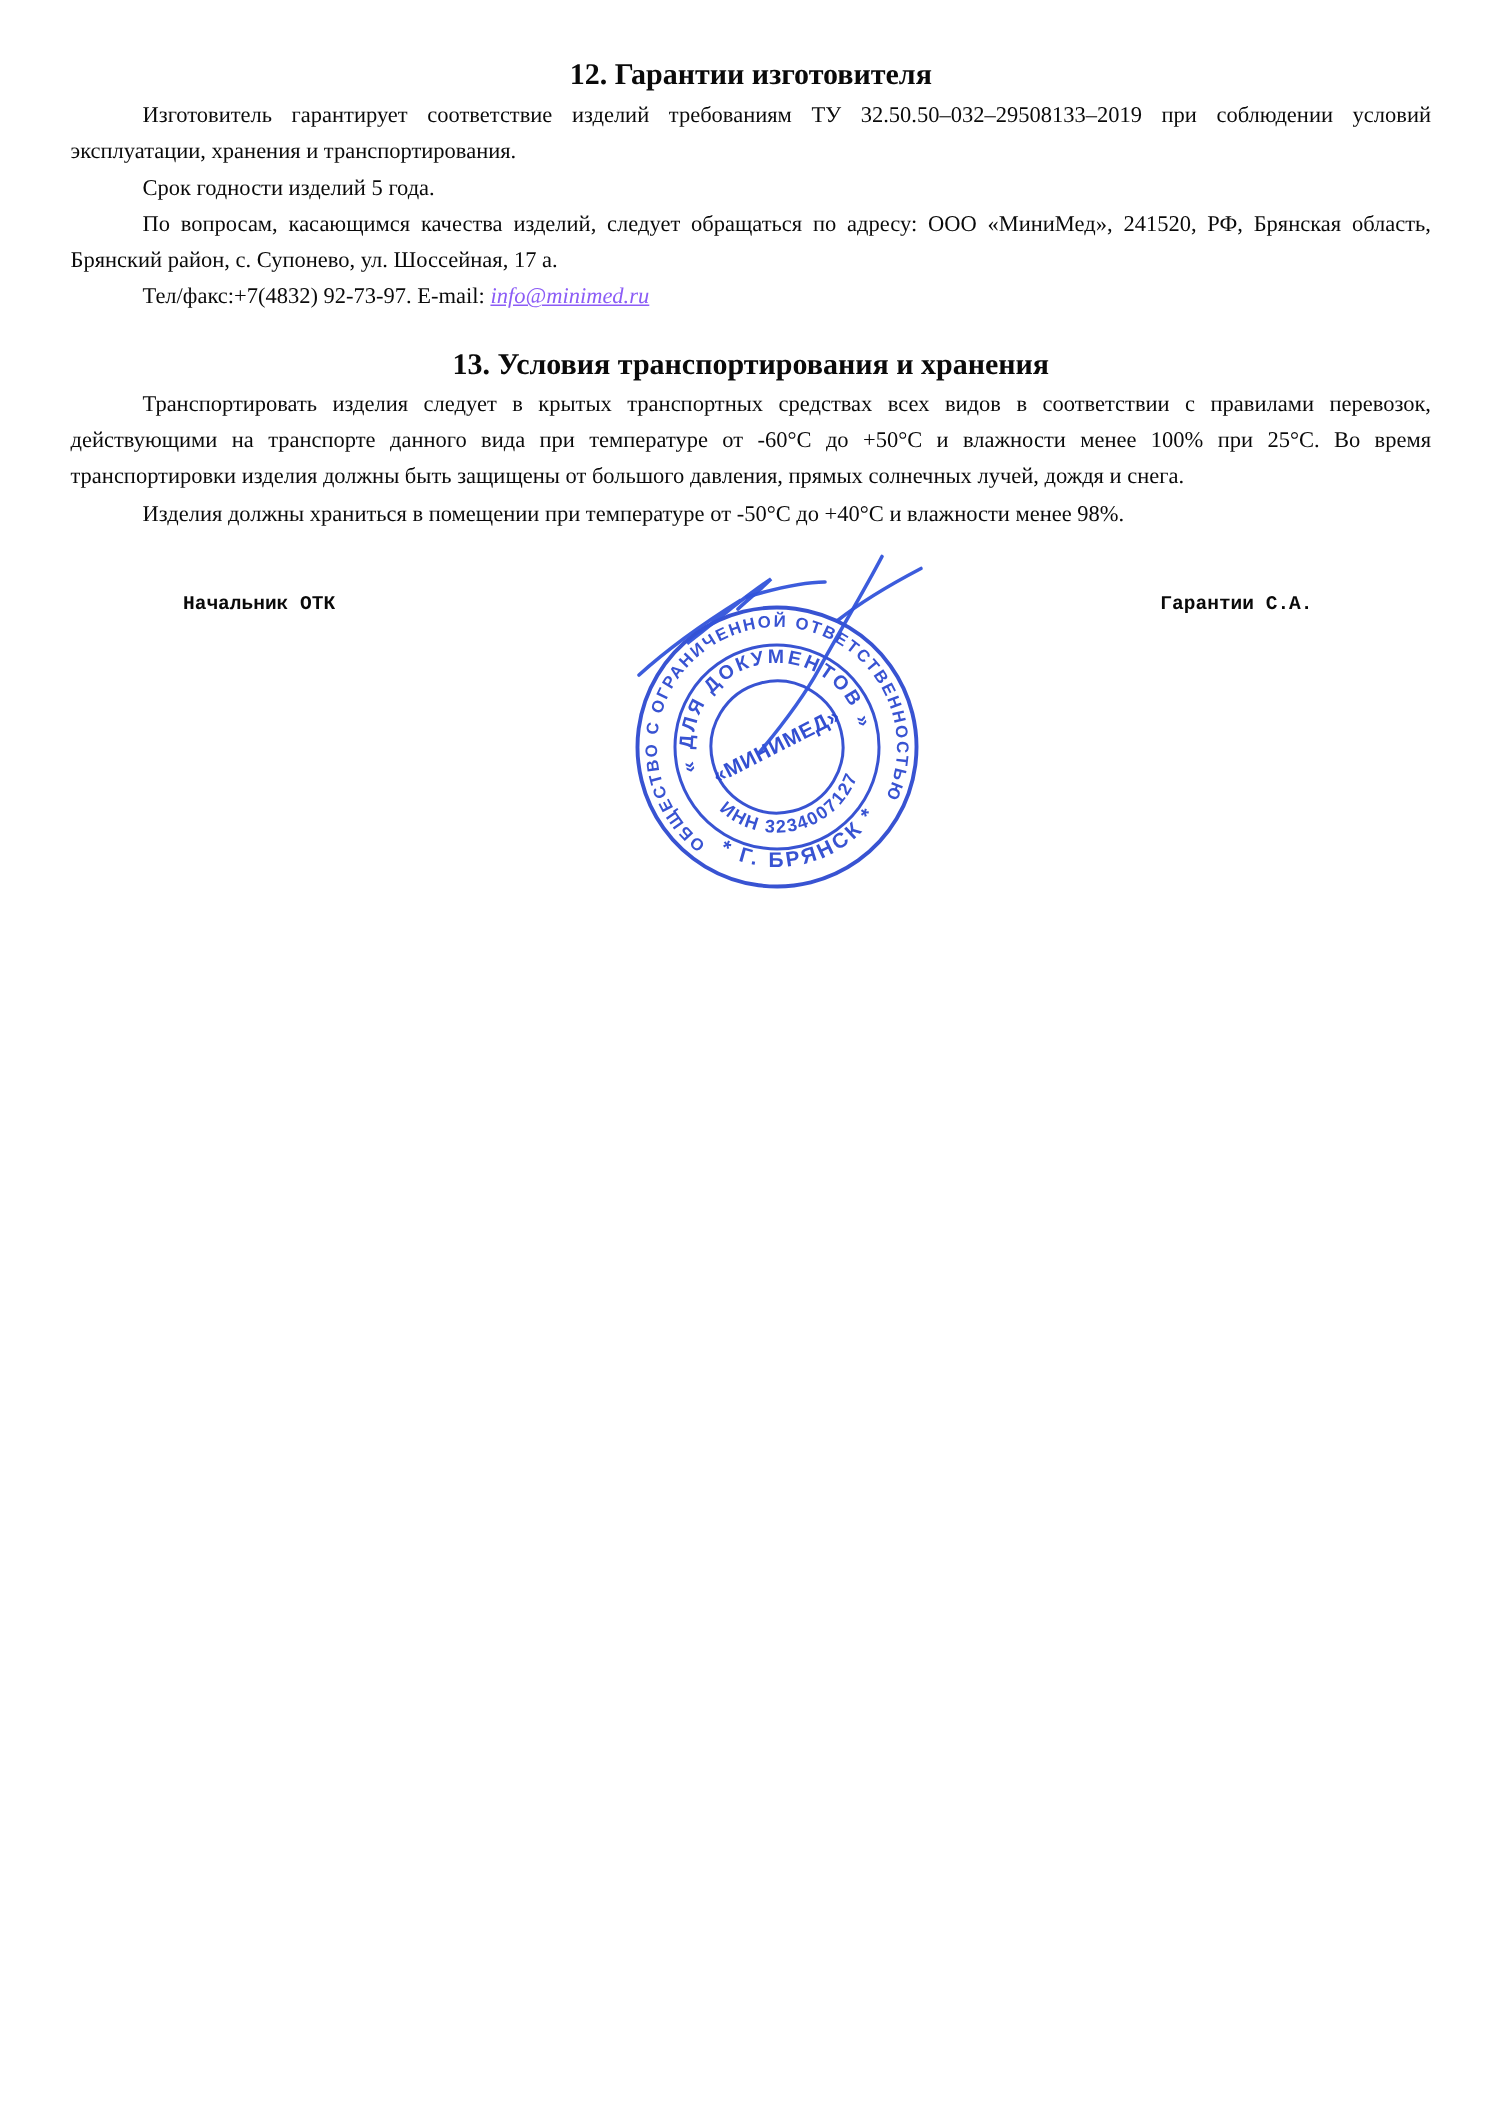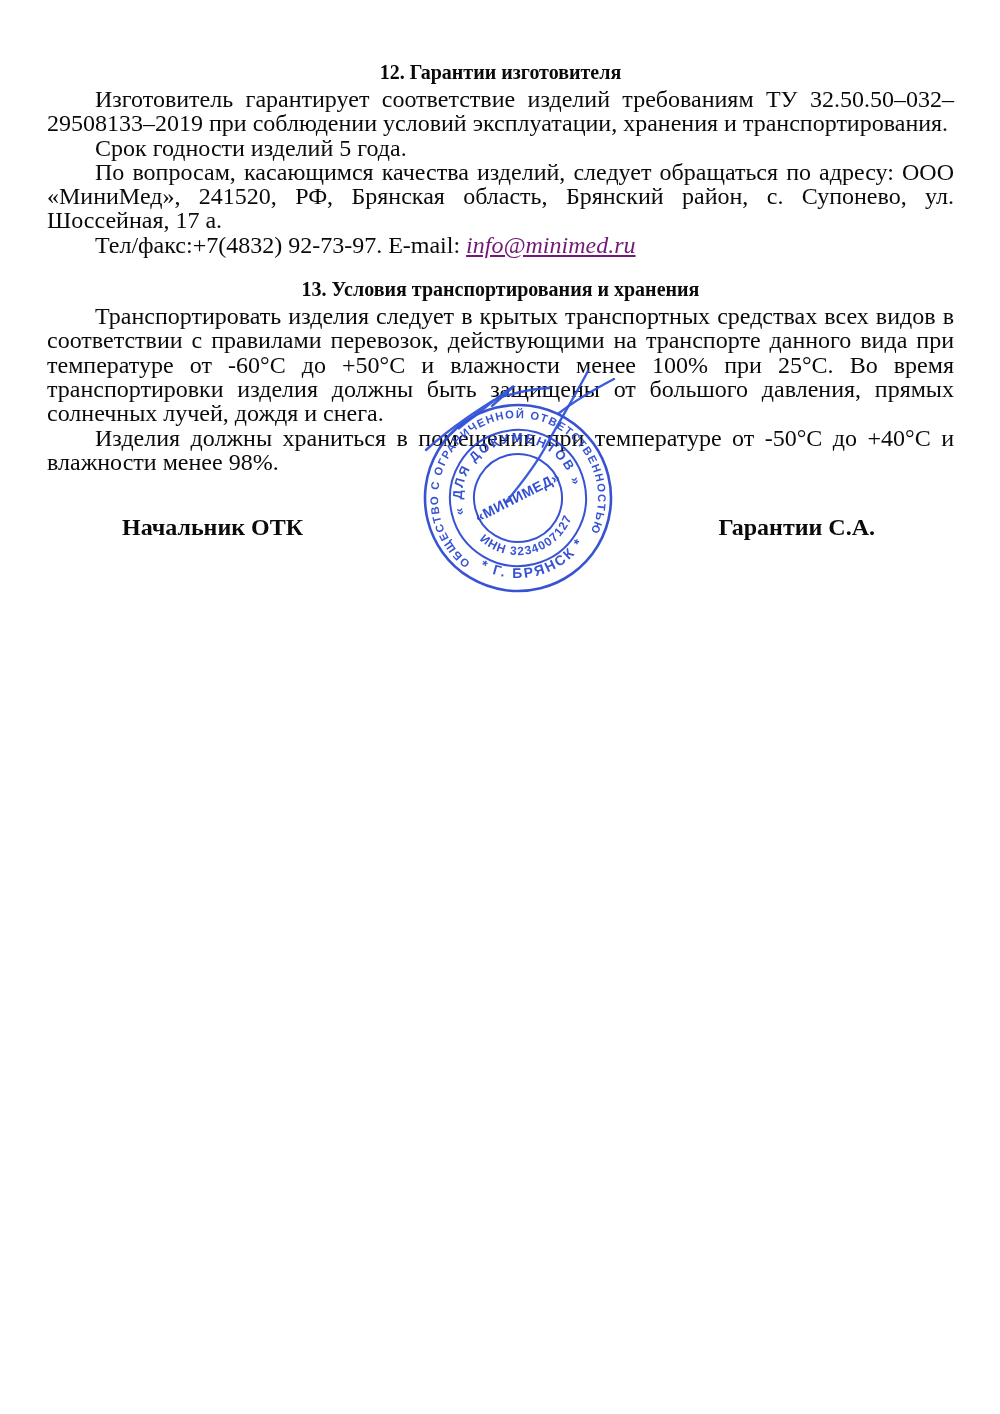--- a/index.html
+++ b/index.html
@@ -1,36 +1,36 @@
 <!DOCTYPE html>
 <html lang="ru"><head>
 <meta charset="utf-8">
 <style>
   html,body { margin:0; padding:0; background:#ffffff; }
   .page {
     position:relative; width:1000px; height:1414px; background:#ffffff;
     font-family:"Liberation Serif", serif; color:#0a0a0a; overflow:hidden;
   }
-  .content { position:absolute; left:47px; top:60px; width:907px; }
+  .content { position:absolute; left:47px; top:38px; width:907px; }
   .content p {
-    margin:0; font-size:24px; line-height:24.3px;
+    margin:0; font-size:15px; line-height:24.3px;
     text-align:justify; text-indent:48px;
   }
   h2.sec {
     margin:0 0 3px 0; font-size:20px; line-height:24px;
     text-align:center; font-weight:bold;
   }
   h2.sec.h13 { margin-top:20px; }
   a.email {
-    color:#701a75; font-style:italic; text-decoration:underline; cursor:pointer;
+    color:#8b5cf6; font-style:italic; text-decoration:underline; cursor:pointer;
   }
   .sig-row {
     display:flex; justify-content:space-between; align-items:baseline;
     margin-top:40px; padding-left:75px; padding-right:79px;
-    font-size:24px; font-weight:bold;
+    font-size:13px; font-weight:bold;font-family:Liberation Mono, monospace;
   }
   .stamp-wrap { position:absolute; left:398px; top:362px; width:260px; height:250px; }
   .st-ring  { fill:none; stroke:#2946cf; opacity:0.93; }
   .st-outer { font:bold 11.2px "Liberation Sans", sans-serif; letter-spacing:1.4px; fill:#2946cf; opacity:0.93; }
   .st-city  { font:bold 14px "Liberation Sans", sans-serif; letter-spacing:2.2px; fill:#2946cf; opacity:0.93; }
   .st-docs  { font:bold 13px "Liberation Sans", sans-serif; letter-spacing:2px;  fill:#2946cf; opacity:0.93; }
   .st-inn   { font:bold 12px "Liberation Sans", sans-serif; letter-spacing:1.2px; fill:#2946cf; opacity:0.93; }
   .st-center{ font:bold 14px "Liberation Sans", sans-serif; letter-spacing:0.5px; fill:#2946cf; opacity:0.95; }
   .sig path { fill:none; stroke:#3253da; stroke-width:2.4; stroke-linecap:round; opacity:0.95; }
 </style>

